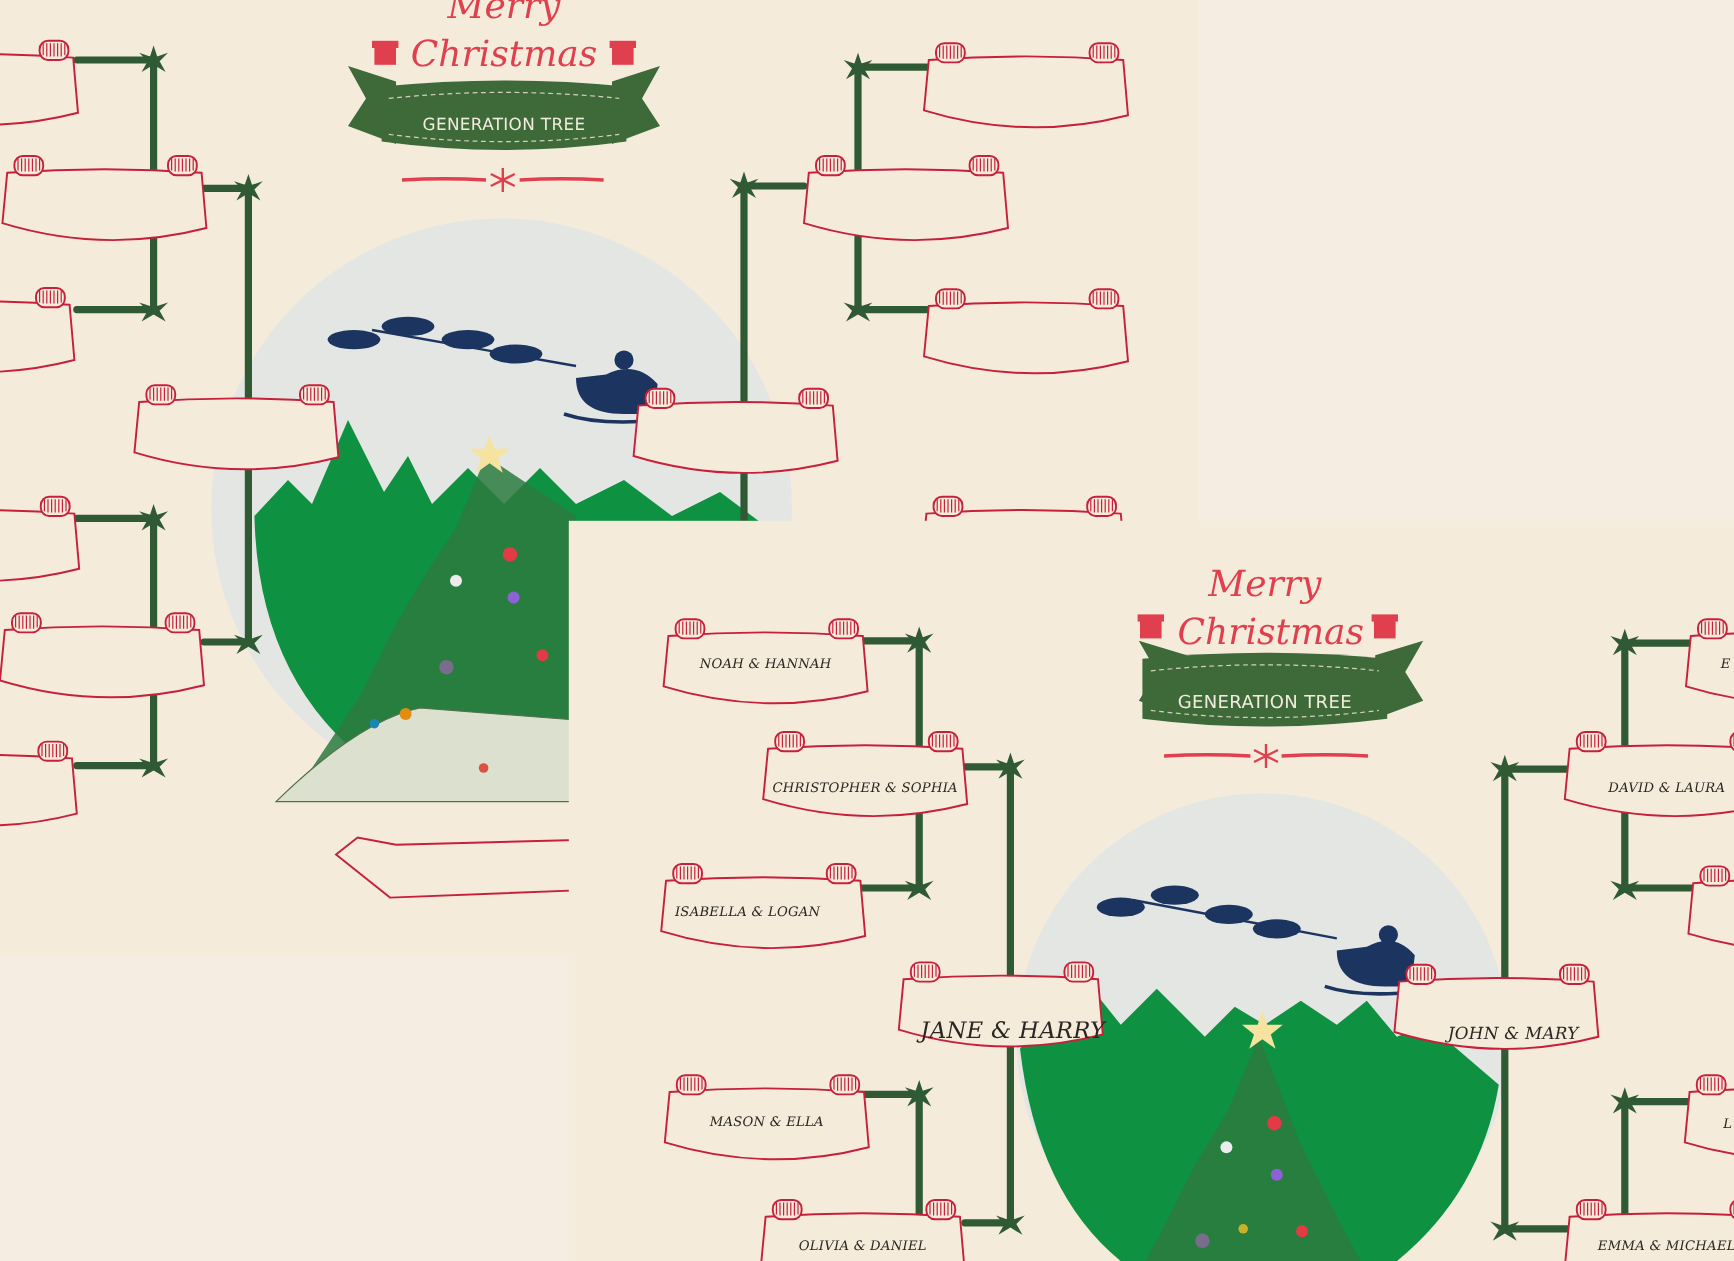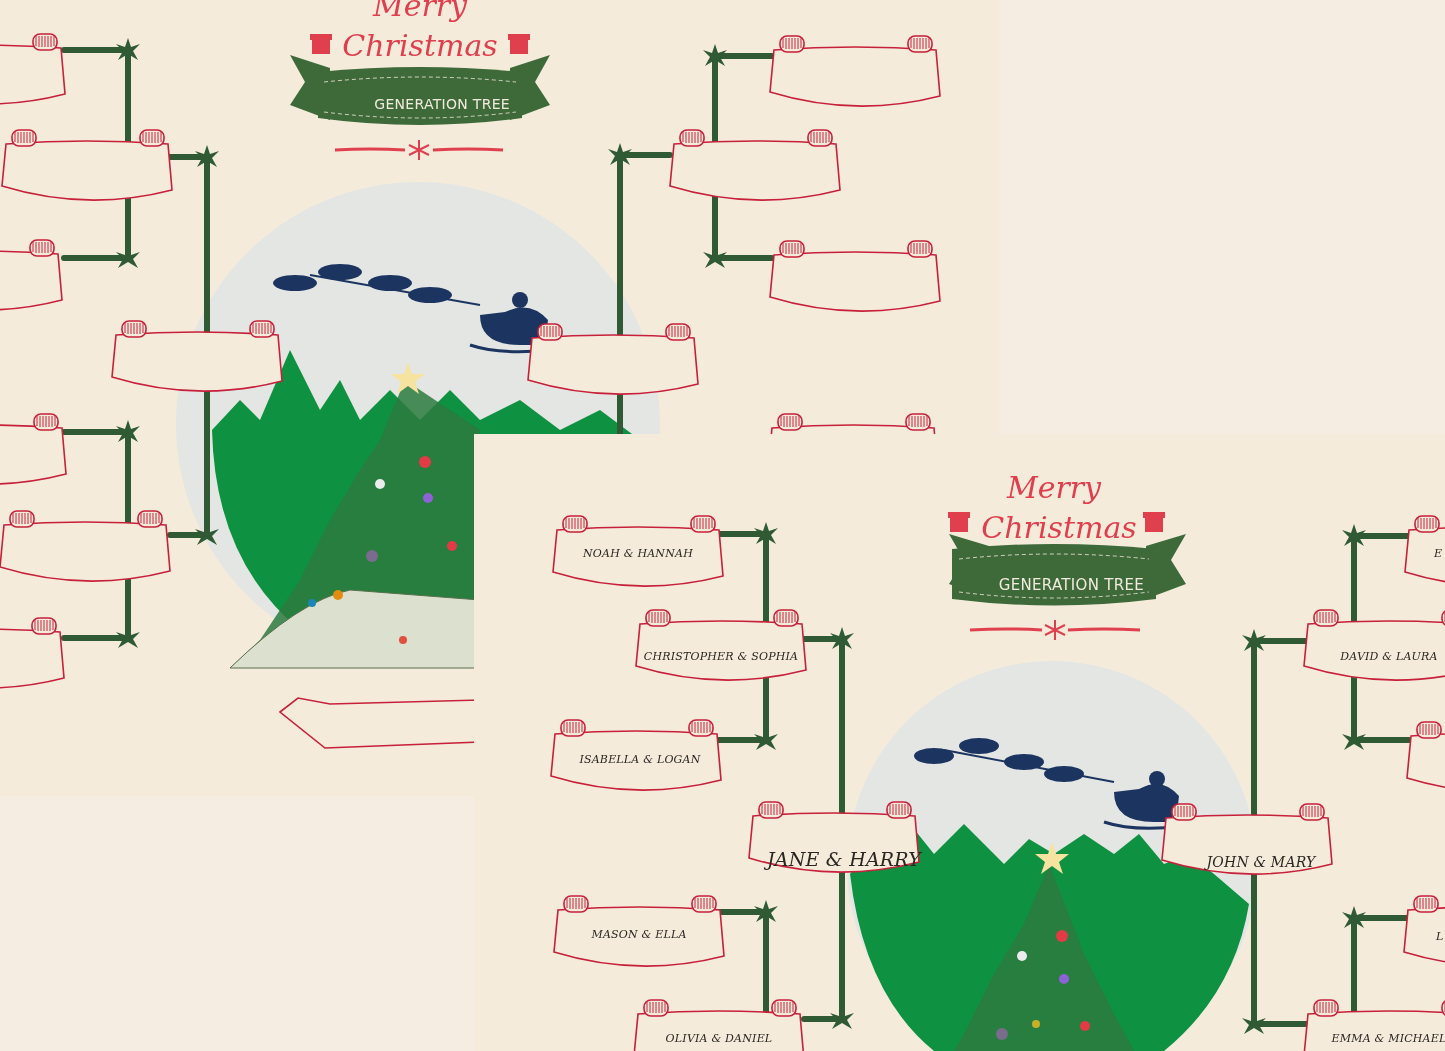--- a/index.html
+++ b/index.html
@@ -1,21 +1,21 @@
 <!DOCTYPE html>
 <html><head>
 <meta charset="utf-8">
 <style>
   html,body{margin:0;padding:0;}
   body{width:1445px;height:1051px;overflow:hidden;position:relative;background:#F6EDE2;font-family:"DejaVu Serif",serif;}
   .card{position:absolute;background:#F4EBDB;overflow:hidden;}
   .card svg.layer{position:absolute;left:0;top:0;}
   .scroll-label{position:absolute;text-align:center;font-family:"DejaVu Serif",serif;font-style:italic;color:#2a2622;letter-spacing:0.2px;white-space:nowrap;text-transform:none;margin-top:16px;}
   .title-merry{position:absolute;font-family:"DejaVu Serif",serif;font-style:italic;color:#E0404E;text-align:center;white-space:nowrap;}
-  .banner-text{position:absolute;font-family:"DejaVu Sans",sans-serif;color:#F1EBDD;text-align:right;white-space:nowrap;letter-spacing:0.3px;}
+  .banner-text{position:absolute;font-family:"DejaVu Sans",sans-serif;color:#F1EBDD;text-align:center;white-space:nowrap;letter-spacing:0.3px;}
 </style>
 </head>
 <body>
 
 <div class="card" style="left:0;top:0;width:999px;height:796px;">
   <svg class="layer" width="999" height="796" viewBox="0 0 999 796">
     <defs>
       <g id="scroll">
 
         <path d="M4 20 Q85 14 166 20 L170 66 Q85 88 0 62 Z" fill="#F4EBDB" stroke="#C7203A" stroke-width="1.6"></path>
@@ -205,21 +205,21 @@
         </g>
     </g>
   </svg>
 
   <div class="title-merry" style="left:520px;top:36px;width:120px;font-size:30px;">Merry</div>
   <div class="title-merry" style="left:500px;top:76px;width:170px;font-size:30px;">Christmas</div>
   <div class="banner-text" style="left:490px;top:142px;width:180px;font-size:15px;">GENERATION TREE</div>
 
   <div class="scroll-label" style="left:79px;top:97px;width:170px;font-size:11px;">NOAH &amp; HANNAH</div>
   <div class="scroll-label" style="left:162px;top:200px;width:170px;font-size:11px;">CHRISTOPHER &amp; SOPHIA</div>
-  <div class="scroll-label" style="left:81px;top:303px;width:170px;font-size:11px;">ISABELLA &amp; LOGAN</div>
+  <div class="scroll-label" style="left:64px;top:303px;width:170px;font-size:11px;">ISABELLA &amp; LOGAN</div>
   <div class="scroll-label" style="left:285px;top:398px;width:170px;font-size:19px;">JANE &amp; HARRY</div>
   <div class="scroll-label" style="left:80px;top:478px;width:170px;font-size:11px;">MASON &amp; ELLA</div>
   <div class="scroll-label" style="left:160px;top:582px;width:170px;font-size:11px;font-style:italic;">OLIVIA &amp; DANIEL</div>
 
   <div class="scroll-label" style="left:702px;top:404px;width:170px;font-size:14px;">JOHN &amp; MARY</div>
   <div class="scroll-label" style="left:830px;top:200px;width:170px;font-size:11px;">DAVID &amp; LAURA</div>
   <div class="scroll-label" style="left:830px;top:582px;width:170px;font-size:11px;">EMMA &amp; MICHAEL</div>
   <div class="scroll-label" style="left:960px;top:97px;width:20px;font-size:11px;text-align:left;">E</div>
   <div class="scroll-label" style="left:962px;top:480px;width:20px;font-size:11px;text-align:left;">L</div>
 </div>

